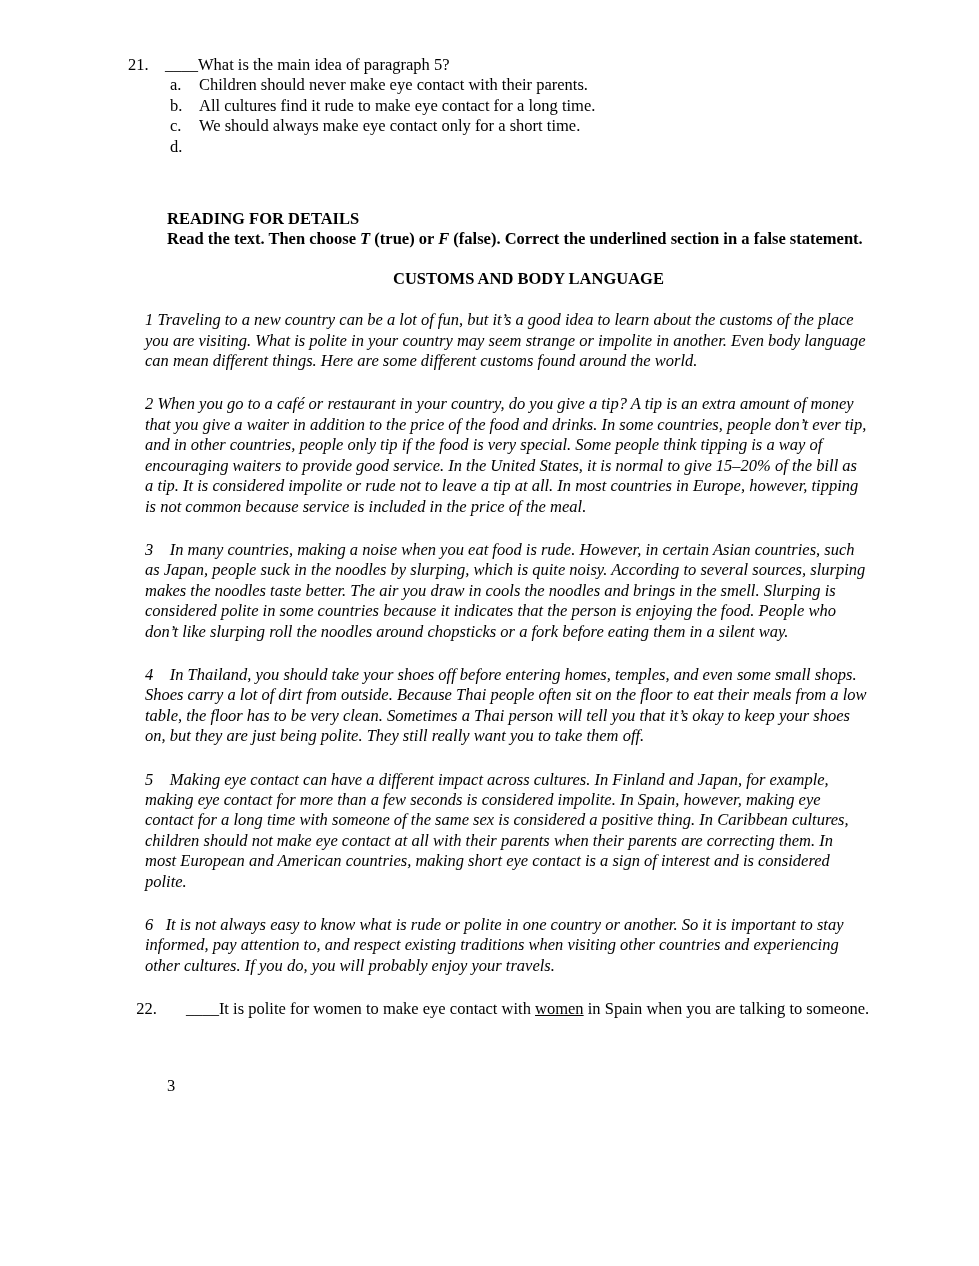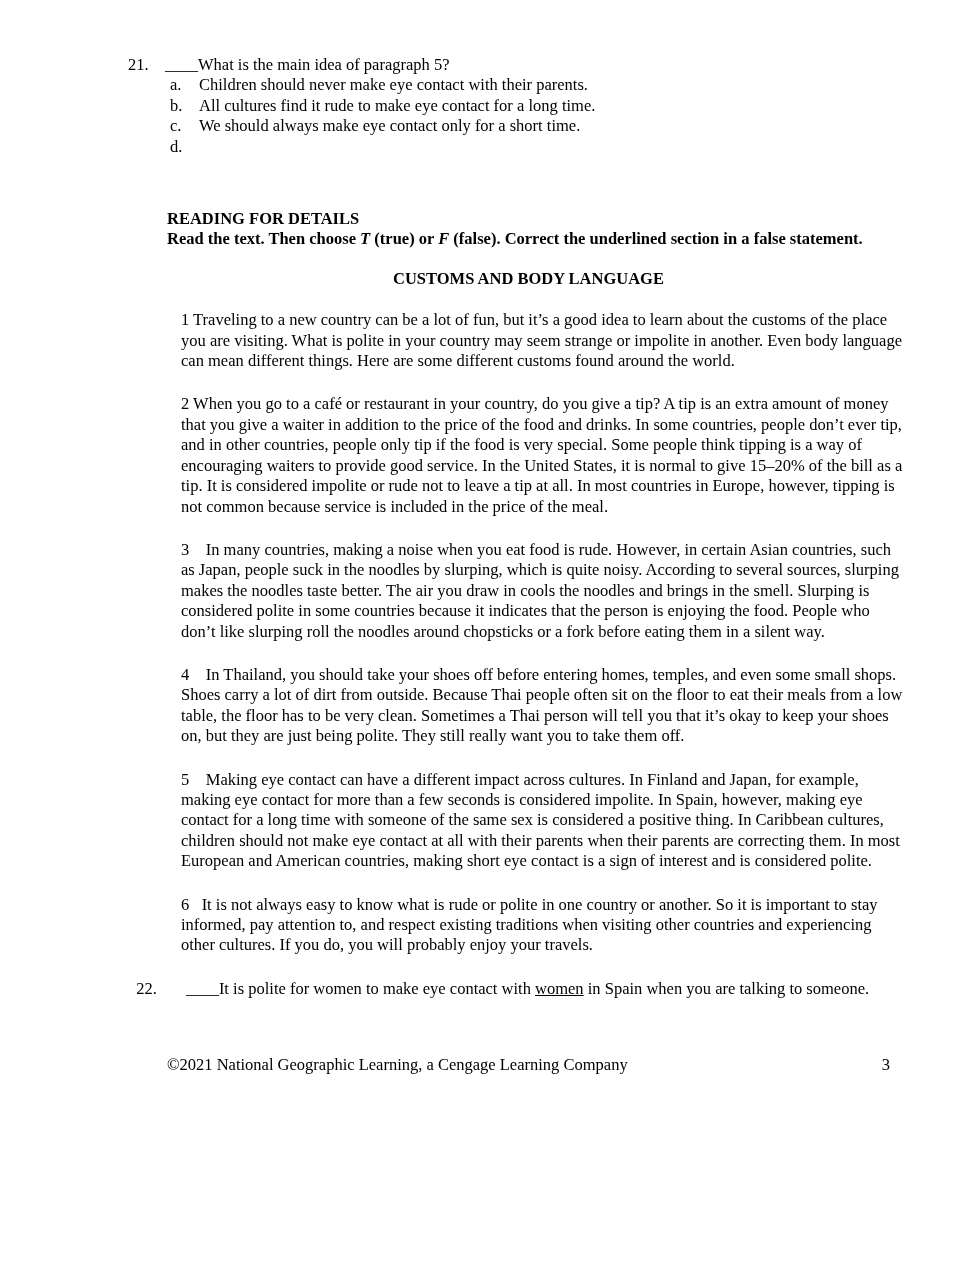--- a/index.html
+++ b/index.html
@@ -53,23 +53,24 @@
   .instructions .ital {
     font-style: italic;
   }
   .passage-title {
     margin: 19px 0 21px 39px;
     width: 723px;
     text-align: center;
     font-weight: bold;
   }
   .paragraph {
-    margin: 0 0 23px 53px;
+    margin: 0 0 23px 17px;
     width: 723px;
     white-space: pre-wrap;
+    font-style: italic;
   }
   .q22 {
     margin-top: 14px;
     text-align: center;
   }
   .underlined {
     text-decoration: underline;
   }
   .answer-line {
     margin: 35px 0 0 39px;
@@ -126,17 +127,16 @@
 
   <div class="question q22">
     <span class="qnum">22.</span>
     <div class="qbody">
       <span class="blank">____</span><span>It is polite for women to make eye contact with </span><span class="underlined">women</span><span> in Spain when you are talking to someone.</span>
     </div>
   </div>
 
 
   <div class="footer">
-    <span>©2021 National Geographic Learning, a Cengage Learning Company</span>
     <span>3</span>
   </div>
 
 </div>
 
 </body></html>

